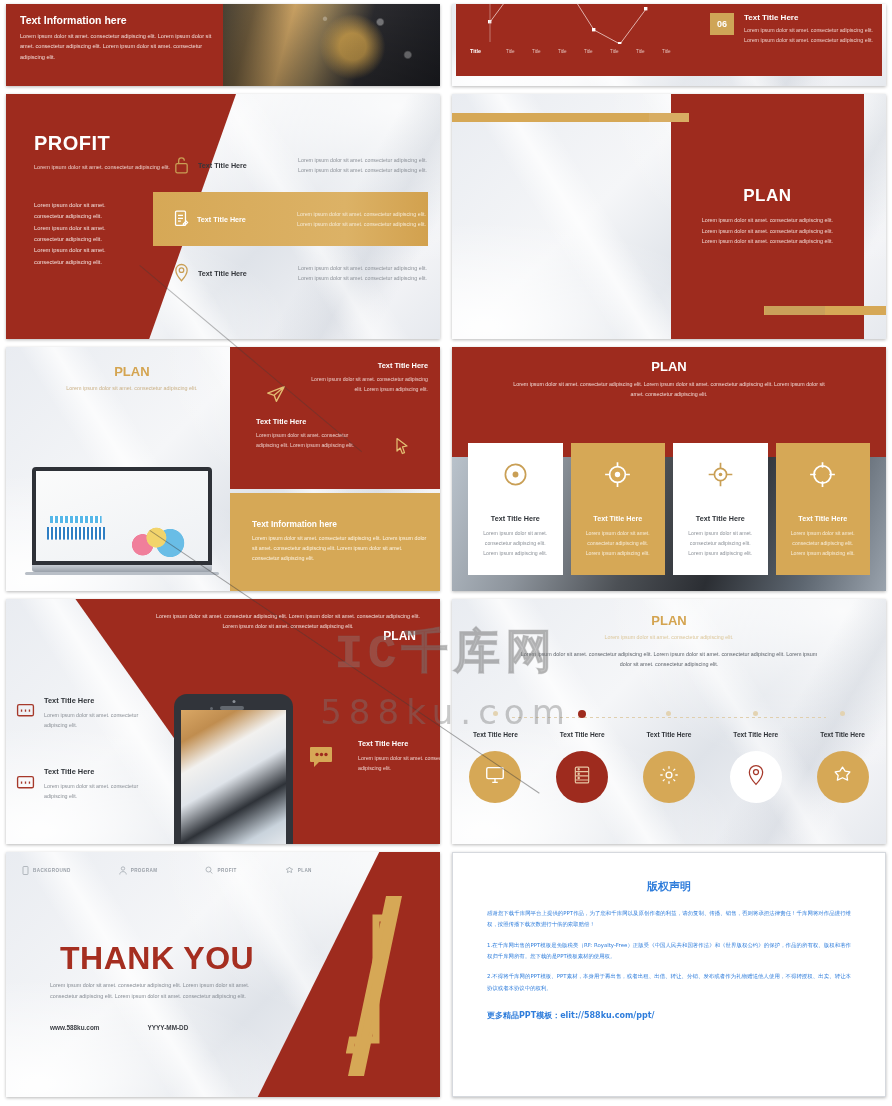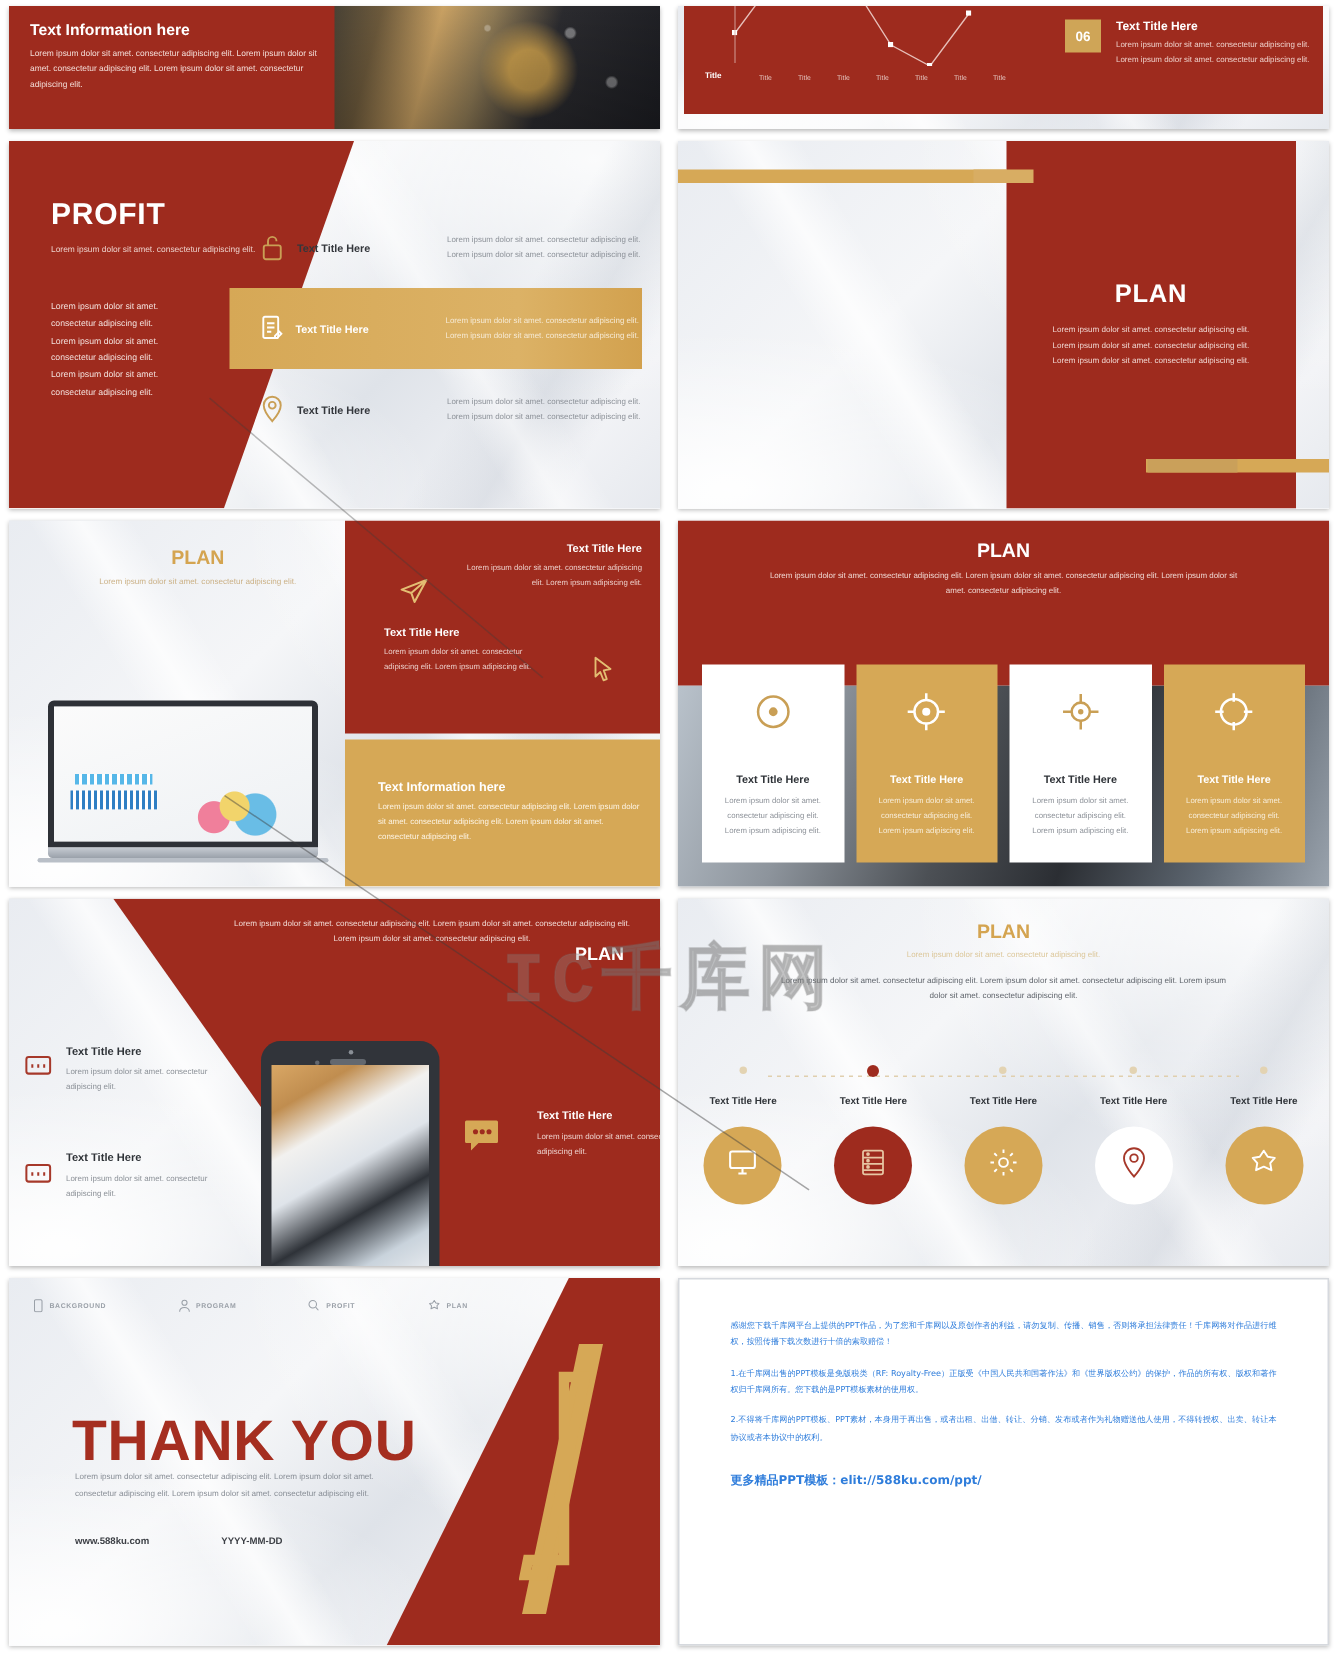--- a/index.html
+++ b/index.html
@@ -164,21 +164,21 @@
   .s8-circles{ position:absolute; left:0; right:0; top:152px; display:flex;}
   .s8-cw { flex:1; display:flex; justify-content:center;}
   .s8-c  { width:52px;height:52px;border-radius:50%; display:flex;align-items:center;justify-content:center;}
   .s8-c.gd{ background:#d6a856;} .s8-c.rd{ background:#9e2b1e;} .s8-c.wh{ background:#fff;}
 
   
   .s9-nav { position:absolute; left:16px; top:14px; display:flex; gap:48px; z-index:4;}
   .s9-nav-item{ display:flex; align-items:center; gap:4px; font-size:4.6px; color:#9aa0a8; letter-spacing:.4px;}
   .s9-red { position:absolute; inset:0; background:#9e2b1e;
             clip-path:polygon(86% 0, 100% 0, 100% 100%, 58% 100%); }
-  .s9-ty { position:absolute; left:42px; top:88px; font-size:38px; font-weight:bold; color:#a52e20; letter-spacing:.5px;}
+  .s9-ty { position:absolute; left:54px; top:88px; font-size:32px; font-weight:bold; color:#a52e20; letter-spacing:.5px;}
   .s9-p  { position:absolute; left:44px; top:128px; width:215px; font-size:5.4px; line-height:1.95; color:#878d95;}
   .s9-foot{ position:absolute; left:44px; top:172px; display:flex; gap:48px; font-size:6.4px; font-weight:bold; color:#3d4046;}
   .s9-arrow{ position:absolute; right:34px; top:38px; width:60px; height:190px; z-index:5;}
 
   
   .s10 { background:#fff; border:1px solid #d6d9de; padding:26px 34px 0; }
   .cp-title{ text-align:center; font-size:11px; font-weight:bold; color:#2f7ddb;
              font-family:"DejaVu Sans", sans-serif; margin-bottom:14px;}
   .cp-p { font-size:5.4px; line-height:2.1; color:#2f7ddb; text-align:justify;
           font-family:"DejaVu Sans", sans-serif; margin-bottom:9px;}
@@ -585,27 +585,29 @@
      <div class="s9-p">Lorem ipsum dolor sit amet. consectetur adipiscing elit. Lorem ipsum dolor sit amet. consectetur adipiscing elit. Lorem ipsum dolor sit amet. consectetur adipiscing elit.</div>
      <div class="s9-foot">
        <span>www.588ku.com</span>
        <span>YYYY-MM-DD</span>
      </div>
    </div>
   </div>
 
   <div class="cell">
    <div class="slide s10">
+     <div class="cp-title">版权声明</div>
      <p class="cp-p">感谢您下载千库网平台上提供的PPT作品，为了您和千库网以及原创作者的利益，请勿复制、传播、销售，否则将承担法律责任！千库网将对作品进行维权，按照传播下载次数进行十倍的索取赔偿！</p>
      <p class="cp-p">1.在千库网出售的PPT模板是免版税类（RF: Royalty-Free）正版受《中国人民共和国著作法》和《世界版权公约》的保护，作品的所有权、版权和著作权归千库网所有。您下载的是PPT模板素材的使用权。</p>
      <p class="cp-p">2.不得将千库网的PPT模板、PPT素材，本身用于再出售，或者出租、出借、转让、分销、发布或者作为礼物赠送他人使用，不得转授权、出卖、转让本协议或者本协议中的权利。</p>
      <div class="cp-link">更多精品PPT模板：elit://588ku.com/ppt/</div>
    </div>
   </div>
 
  </div>
 
  <div class="wm">
    <div class="wm-diag2"></div>
    <div class="wm-diag1"></div>
    <div class="wm-cn"><span class="ic">IC</span><span>千库网</span></div>
+   <div class="wm-dom">588ku.com</div>
  </div>
 </div>
 
 </body></html>

